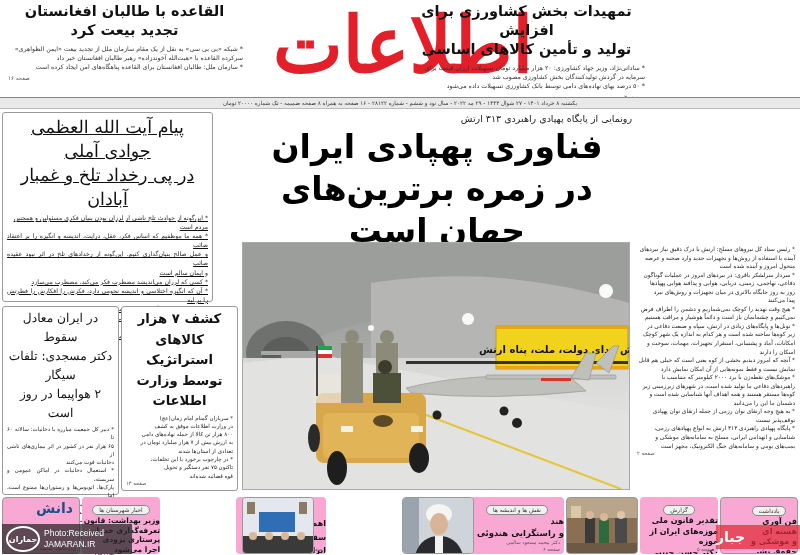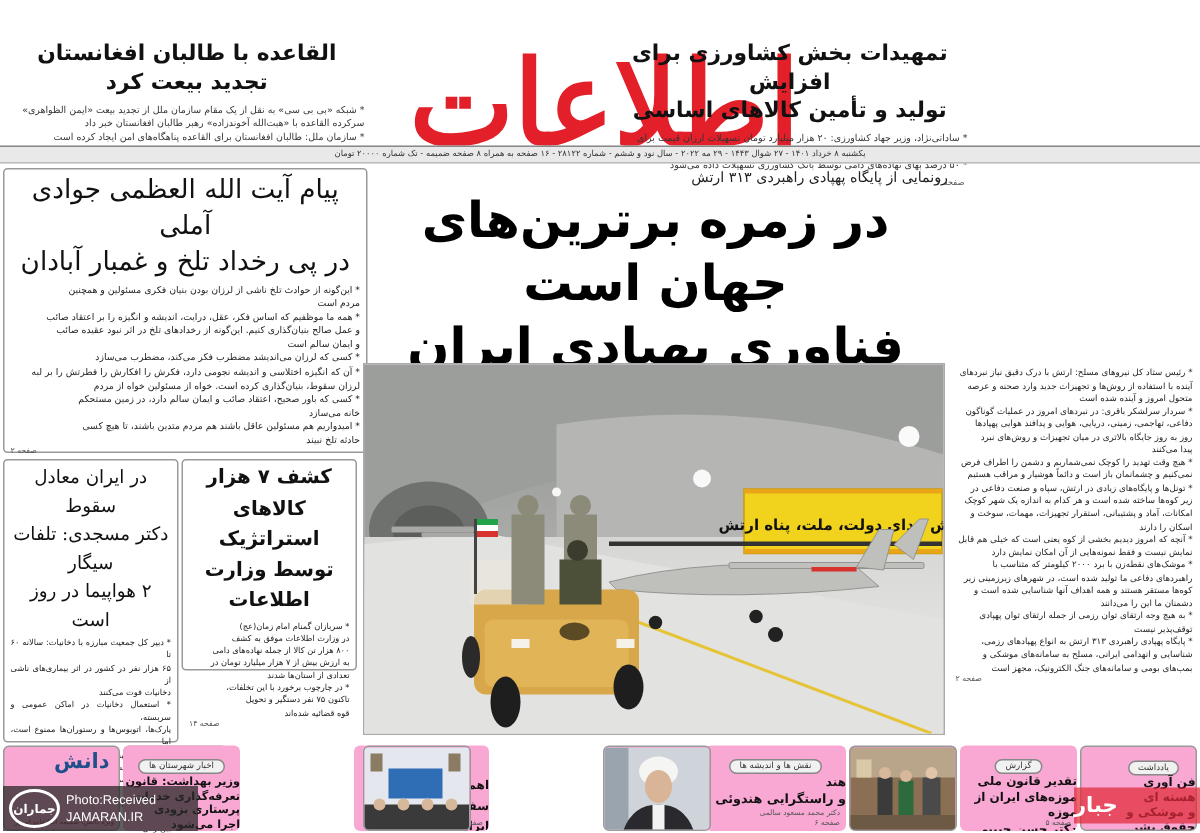--- a/index.html
+++ b/index.html
@@ -2,46 +2,46 @@
 <html lang="fa" dir="rtl"><head>
 <meta charset="utf-8">
 <style>
   * { box-sizing: border-box; margin: 0; padding: 0; }
   html, body { width: 800px; height: 555px; overflow: hidden; background: #ffffff; }
   body { font-family: "DejaVu Sans", sans-serif; color: #111; position: relative; }
 
   .page { position: absolute; inset: 0; background: #fff; }
 
   
-  .masthead { position: absolute; top: 0; left: 0; width: 651px; height: 96px; margin-top: 25px; }
+  .masthead { position: absolute; top: 0; left: 0; width: 651px; height: 96px; }
   .mh-left, .mh-right { position: absolute; top: 2px; width: 245px; text-align: center; direction: rtl; }
   .mh-left { left: 2px; }
   .mh-right { right: 2px; }
   .mh-title { font-weight: bold; font-size: 14.5px; line-height: 19px; color: #111; }
   .mh-bullets { margin-top: 4px; text-align: right; font-size: 6.3px; line-height: 9.2px; color: #333; padding: 0 4px; }
   .mh-bullets div { white-space: nowrap; overflow: hidden; }
   .mh-page { text-align: right; font-size: 5.5px; color: #555; padding: 3px 6px 0 0; }
   .mh-right .mh-page { text-align: right; }
   .mh-left .mh-page { text-align: left; padding-left: 6px; }
 
   .logo { position: absolute; left: 268px; top: 0; width: 270px; height: 90px; display: flex; align-items: center; justify-content: center; }
   .logo-text { font-family: "DejaVu Serif", serif; font-weight: bold; font-size: 74px; color: #e3202a; letter-spacing: 2px; line-height: 88px; transform: scaleY(1.05); }
 
   .dateline { position: absolute; top: 97px; left: 0; width: 800px; height: 12px; background: #e9e9e9; border-top: 1px solid #888; border-bottom: 1px solid #bbb; font-size: 5.6px; line-height: 11px; text-align: center; color: #333; direction: rtl; white-space: nowrap; overflow: hidden; }
 
   
   .left-col { position: absolute; top: 112px; left: 2px; width: 236px; height: 383px; }
   .box { border: 1px solid #999; border-radius: 3px; background: #fff; }
-  .ayat-box { position: absolute; top: 0; left: 0; width: 243px; height: 190px; padding: 2px 4px; direction: rtl; }
+  .ayat-box { position: absolute; top: 0; left: 0; width: 211px; height: 190px; padding: 2px 4px; direction: rtl; text-decoration: underline; }
   .ayat-title { font-family: "DejaVu Serif", serif; font-size: 17.5px; line-height: 24px; text-align: center; color: #111; }
   .body-small { font-size: 6.2px; line-height: 9.1px; text-align: justify; color: #222; margin-top: 2px; }
   .body-small div { overflow: hidden; }
   .page-ref { font-size: 5.2px; color: #555; text-align: left; }
 
-  .kashf-box { position: absolute; top: 194px; right: 0; width: 117px; height: 141px; padding: 2px 4px; direction: rtl; }
+  .kashf-box { position: absolute; top: 194px; right: 0; width: 117px; height: 185px; padding: 2px 4px; direction: rtl; }
   .kashf-title { font-weight: bold; font-size: 13.2px; line-height: 20.5px; text-align: center; color: #111; }
   .masjedi-box { position: absolute; top: 194px; left: 0; width: 117px; height: 189px; padding: 2px 4px; direction: rtl; }
   .masjedi-title { font-family: "DejaVu Serif", serif; font-size: 12.2px; line-height: 19px; text-align: center; color: #111; }
   .body-tiny { font-size: 5.5px; line-height: 8.3px; text-align: justify; color: #222; margin-top: 2px; }
 
   
   .center-col { position: absolute; top: 110px; left: 242px; width: 390px; height: 385px; direction: rtl; }
   .kicker { font-size: 9.5px; line-height: 14px; text-align: right; color: #222; margin-top: 2px; }
   .main-headline { font-weight: bold; font-size: 33px; line-height: 42px; text-align: center; color: #000; letter-spacing: -0.5px; }
 
@@ -157,22 +157,22 @@
         <div>۸۶ تا ۹۵ دو برابر شده است</div>
         <div>* در سال‌های ۹۰ تا ۱۴۰۰ استعمال قلیان در بین زنان</div>
 
       </div>
 
     </div>
   </div>
 
   <div class="center-col">
     <div class="kicker">رونمایی از پایگاه پهپادی راهبردی ۳۱۳ ارتش</div>
+    <div class="main-headline">فناوری پهپادی ایران</div>
     <div class="main-headline">در زمره برترین‌های جهان است</div>
-    <div class="main-headline">فناوری پهپادی ایران</div>
 
     <div class="photo">
       <svg width="388" height="248" viewBox="0 0 388 248">
         <defs>
           <linearGradient id="vault" x1="0" y1="0" x2="0" y2="1">
             <stop offset="0" stop-color="#8f918f"></stop>
             <stop offset="1" stop-color="#c7c8c6"></stop>
           </linearGradient>
           <linearGradient id="floor" x1="0" y1="0" x2="0" y2="1">
             <stop offset="0" stop-color="#d6d7d5"></stop>

